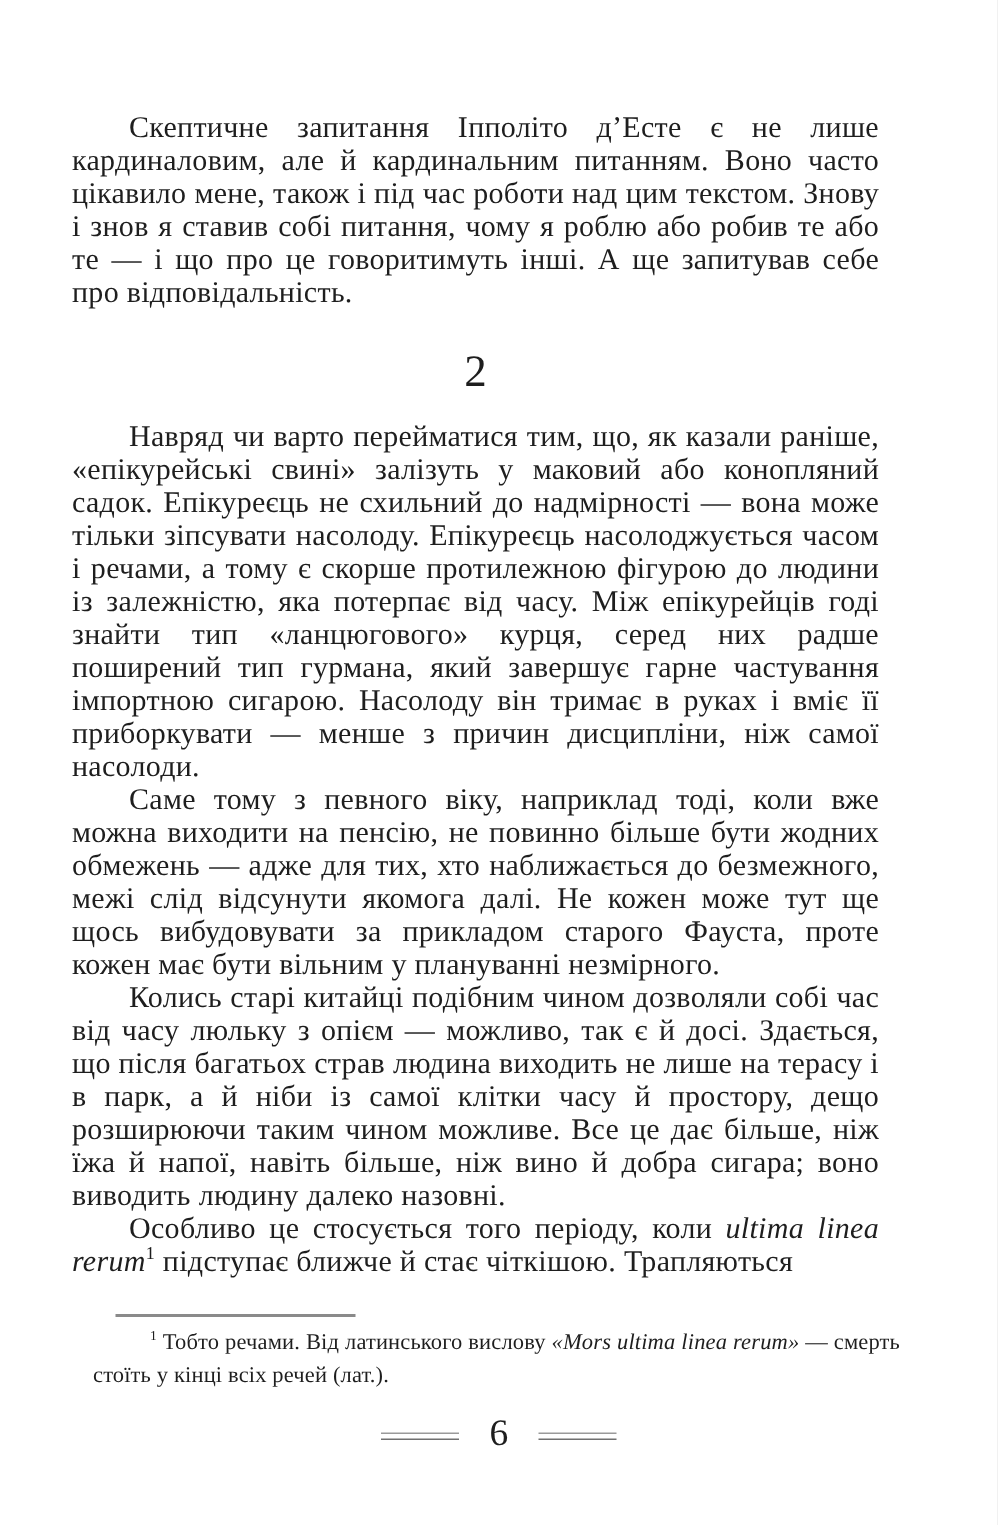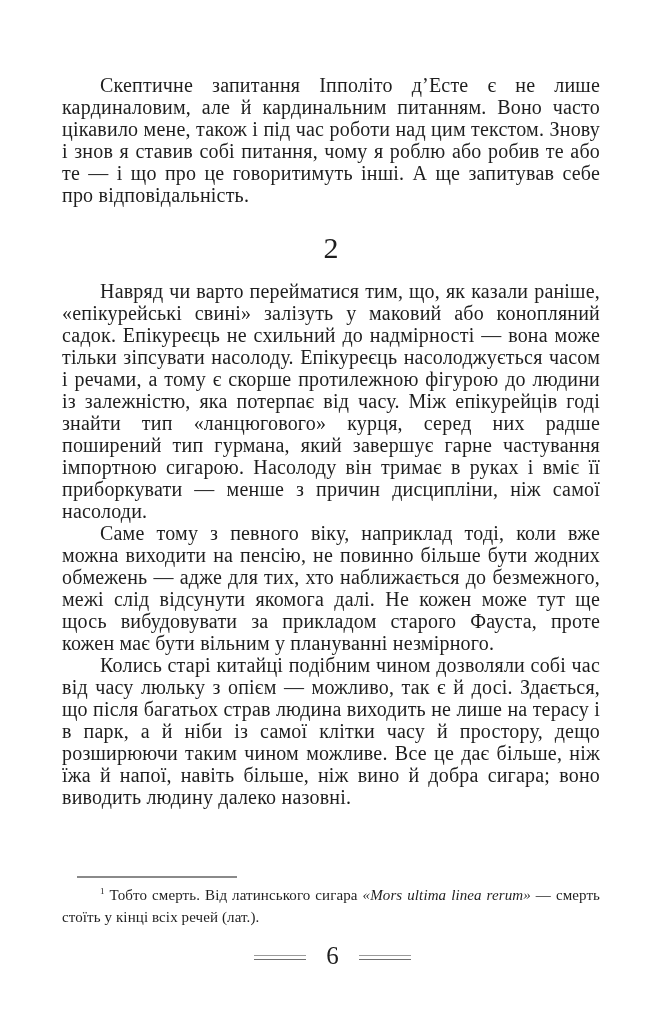--- a/index.html
+++ b/index.html
@@ -9,21 +9,21 @@
     width: 665px;
     height: 1024px;
     margin: 0 auto;
     background: var(--page-bg, #ffffff);
     overflow: hidden;
     color: var(--text-color, #1e1e1e);
     font-family: "Liberation Serif", "DejaVu Serif", serif;
   }
   .text-block {
     position: absolute;
-    left: 62px;
+    left: 48px;
     top: 74px;
     width: 538px;
   }
   .para {
     margin: 0;
     font-size: 20px;
     line-height: 22px;
     letter-spacing: 0.2px;
     text-align: justify;
     text-indent: 38px;
@@ -95,25 +95,26 @@
     <p class="para">Скептичне запитання Іпполіто д’Есте є не лише кардиналовим, але й кардинальним питанням. Воно часто цікавило мене, також і під час роботи над цим текстом. Знову і знов я ставив собі питання, чому я роблю або робив те або те — і що про це говоритимуть інші. А ще запитував себе про відповідальність.</p>
 
     <h2 class="section-number">2</h2>
 
     <p class="para">Навряд чи варто перейматися тим, що, як казали раніше, «епікурейські свині» залізуть у маковий або конопляний садок. Епікуреєць не схильний до надмірності — вона може тільки зіпсувати насолоду. Епікуреєць насолоджується часом і речами, а тому є скорше протилежною фігурою до людини із залежністю, яка потерпає від часу. Між епікурейців годі знайти тип «ланцюгового» курця, серед них радше поширений тип гурмана, який завершує гарне частування імпортною сигарою. Насолоду він тримає в руках і вміє її приборкувати — менше з причин дисципліни, ніж самої насолоди.</p>
 
     <p class="para">Саме тому з певного віку, наприклад тоді, коли вже можна виходити на пенсію, не повинно більше бути жодних обмежень — адже для тих, хто наближається до безмежного, межі слід відсунути якомога далі. Не кожен може тут ще щось вибудовувати за прикладом старого Фауста, проте кожен має бути вільним у плануванні незмірного.</p>
 
     <p class="para">Колись старі китайці подібним чином дозволяли собі час від часу люльку з опієм — можливо, так є й досі. Здається, що після багатьох страв людина виходить не лише на терасу і в парк, а й ніби із самої клітки часу й простору, дещо розширюючи таким чином можливе. Все це дає більше, ніж їжа й напої, навіть більше, ніж вино й добра сигара; воно виводить людину далеко назовні.</p>
 
+    <p class="para"><span>Особливо це стосується того періоду, коли </span><span style="font-style: italic;">ultima linea rerum</span><sup>1</sup><span> підступає ближче й стає чіткішою. Трапляються</span></p>
   </main>
 
   <section class="footnote-area">
     <div class="footnote-rule"></div>
-    <p class="footnote"><sup>1</sup><span> Тобто смерть. Від латинського сигара </span><span style="font-style: italic; margin-top: 12px;">«Mors ultima linea rerum»</span><span> — смерть стоїть у кінці всіх речей </span><span style="">(лат.)</span><span>.</span></p>
+    <p class="footnote"><sup>1</sup><span> Тобто речами. Від латинського вислову </span><span style="font-style: italic; margin-top: 12px;">«Mors ultima linea rerum»</span><span> — смерть стоїть у кінці всіх речей </span><span style="">(лат.)</span><span>.</span></p>
   </section>
 
   <footer class="page-footer">
     <span class="rule-double"></span>
     <span class="page-number">6</span>
     <span class="rule-double"></span>
   </footer>
 
 </div>
 

